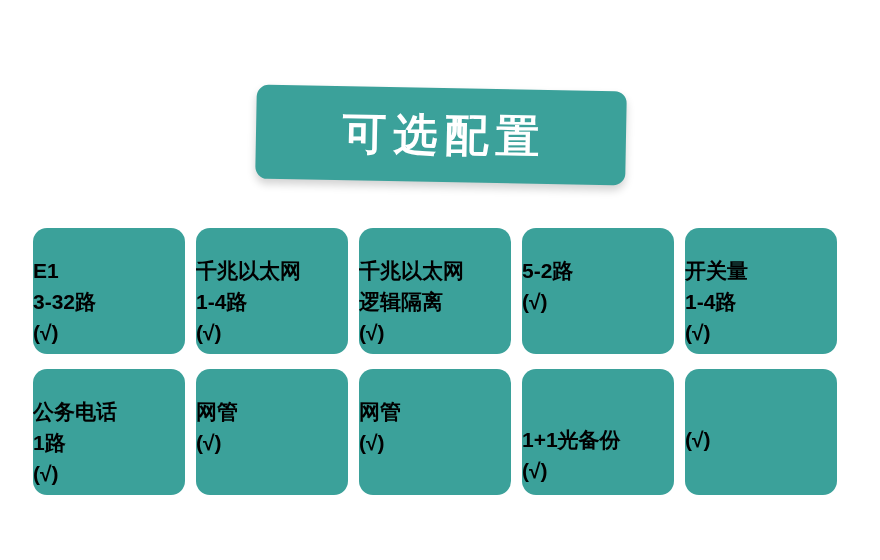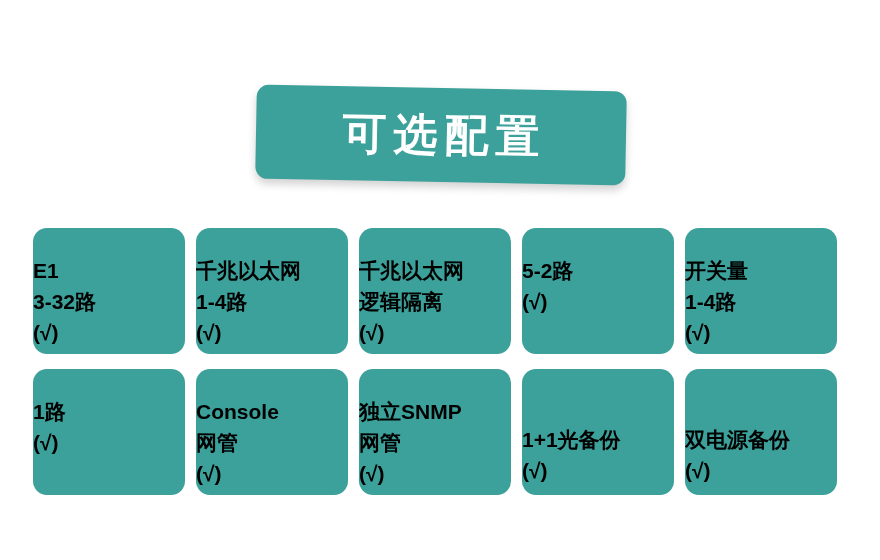--- a/index.html
+++ b/index.html
@@ -148,43 +148,41 @@
         <span class="card-line">开关量</span>
         <span class="card-line">1-4路</span>
         <span class="card-check">(√)</span>
       </div>
 
     </div>
 
     <div class="row">
 
       <div class="card">
+        <span class="card-line">公务电话</span>
         <span class="card-line">1路</span>
         <span class="card-check">(√)</span>
       </div>
 
       <div class="card">
-        <span class="card-line">Console</span>
         <span class="card-line">网管</span>
         <span class="card-check">(√)</span>
       </div>
 
       <div class="card">
-        <span class="card-line">独立SNMP</span>
         <span class="card-line">网管</span>
         <span class="card-check">(√)</span>
       </div>
 
       <div class="card two-line">
         <span class="card-line">1+1光备份</span>
         <span class="card-check">(√)</span>
       </div>
 
       <div class="card two-line">
-        <span class="card-line">双电源备份</span>
         <span class="card-check">(√)</span>
       </div>
 
     </div>
 
   </div>
 
 </div>
 
 </body></html>

